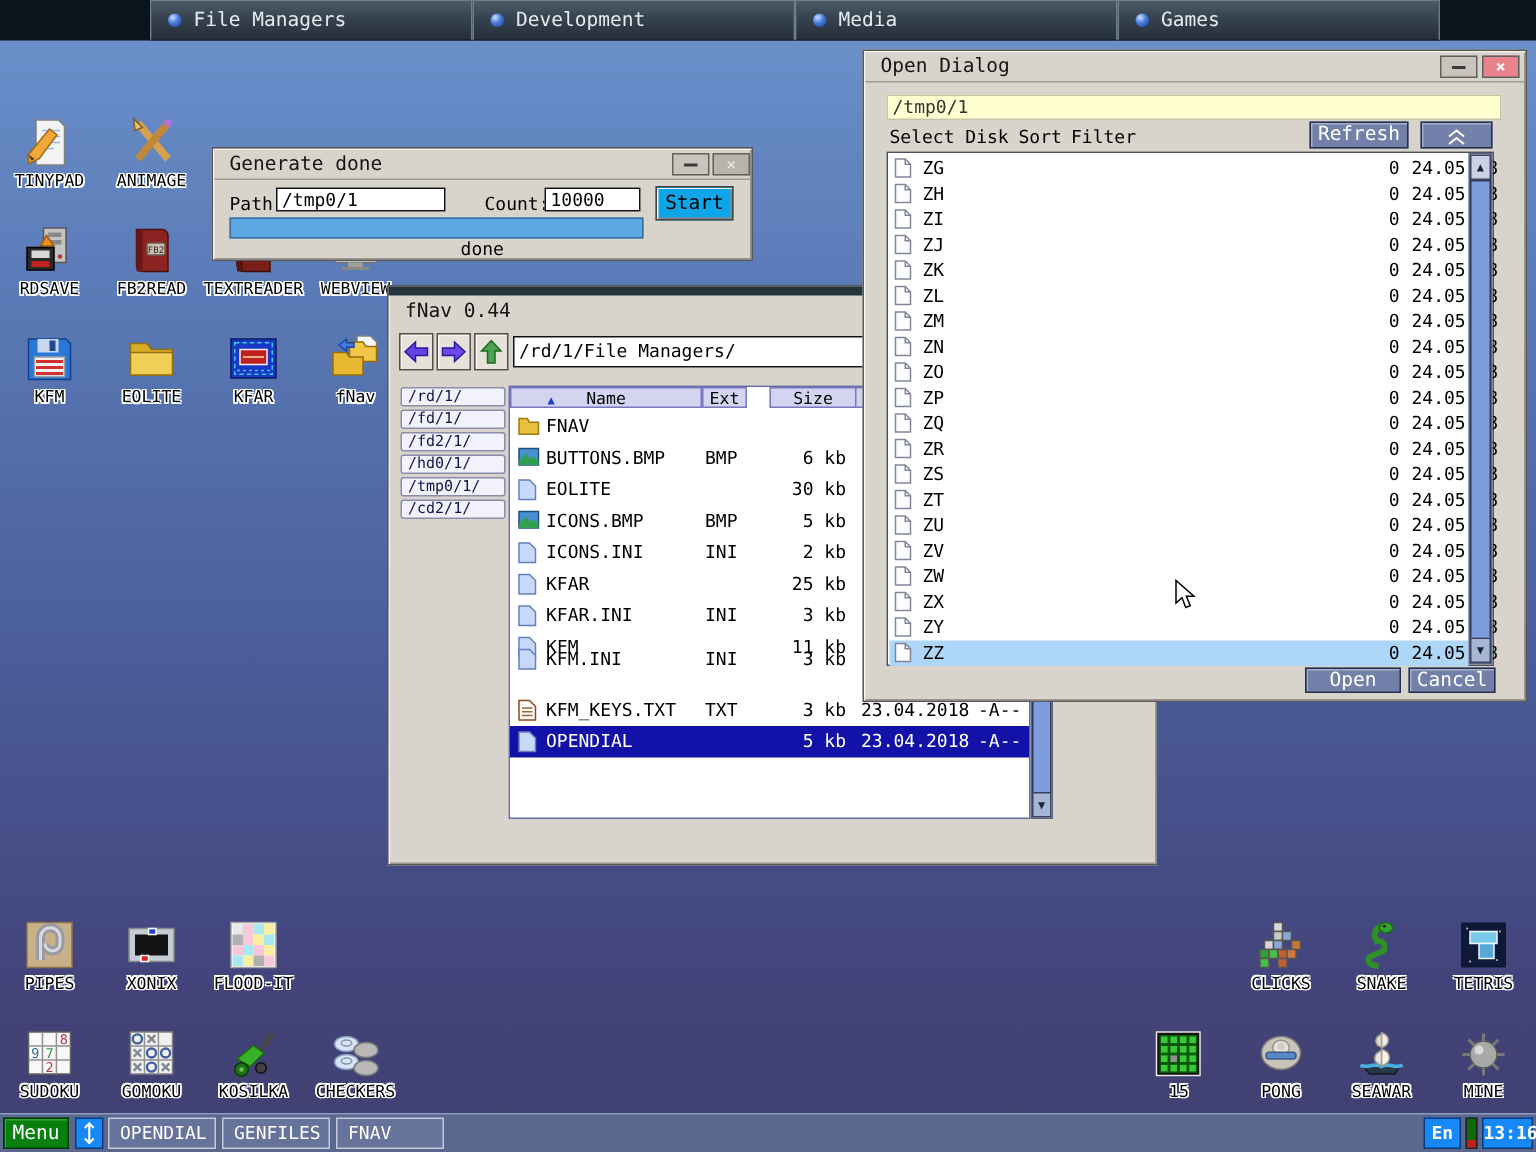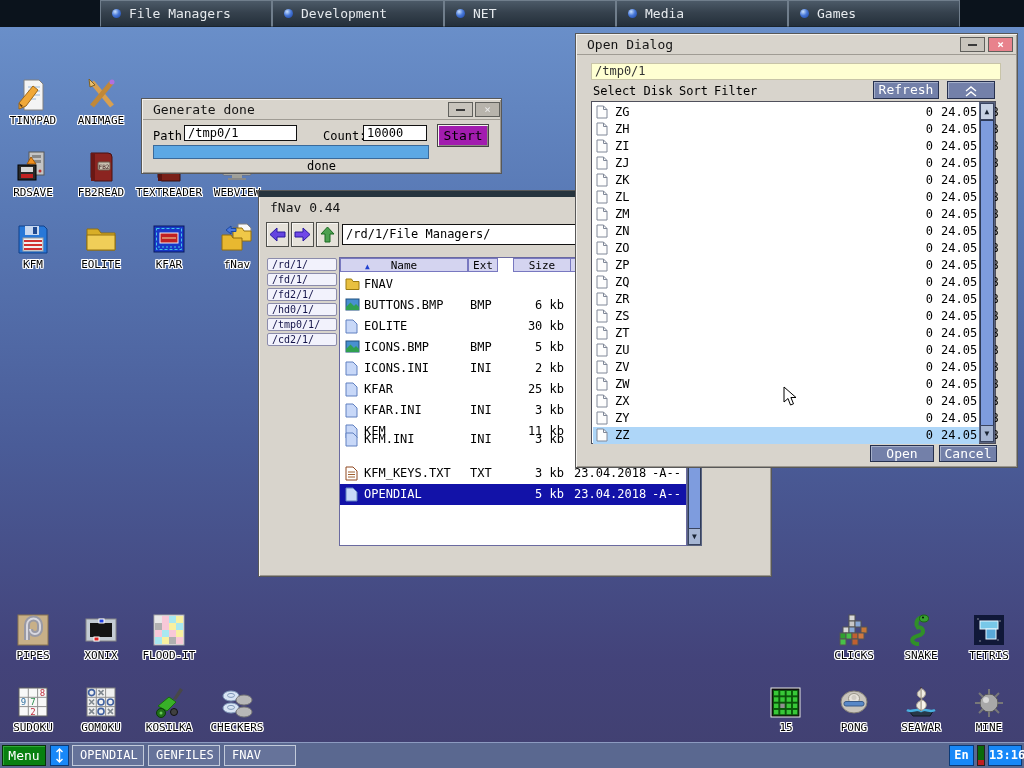--- a/index.html
+++ b/index.html
@@ -27,21 +27,21 @@
     border-bottom:1px solid #A09C94;color:#141414;font-size:13px;line-height:19px;cursor:default;}
   .titlebar .tt{padding-left:10px;}
   .tbtn{position:absolute;top:3px;width:25px;height:15px;border:1px solid #60605C;text-align:center;
     font-size:11px;line-height:14px;cursor:pointer;box-sizing:border-box;}
   .tbtn.min{background:#C8C4BC;color:#3A3A3A;}
   .tbtn.close-grey{background:#B8B4AC;color:#ECECEC;}
   .tbtn.close-red{background:#E8828C;color:#fff;font-weight:bold;}
   .minbar{display:inline-block;width:9px;height:2px;background:#3A3A3A;vertical-align:middle;}
   .input{position:absolute;background:#fff;border:1px solid #111;font-size:12px;
     font-family:inherit;padding:0 3px;box-sizing:border-box;}
-  .btn-grey{position:absolute;background:#a21caf;border:1px solid #444;
+  .btn-grey{position:absolute;background:#0ea5e9;border:1px solid #444;
     box-shadow:inset 1px 1px 0 #F6F4F0, inset -1px -1px 0 #8C8880;
     color:#000;font-size:13px;text-align:center;cursor:pointer;box-sizing:border-box;}
   .btn-slate{position:absolute;background:#7380A9;border:1px solid #26304E;
     box-shadow:inset 1px 1px 0 #A6B0CA;color:#fff;font-size:13px;text-align:center;cursor:pointer;box-sizing:border-box;}
   
   #win-fnav{left:258px;top:190px;width:512px;height:385px;z-index:10;}
   .fnav-topstrip{position:absolute;left:0;top:0;width:100%;height:6px;background:#26343E;}
   #win-fnav .titlebar{top:7px;height:18px;border-bottom:none;}
   .navbtn{position:absolute;top:31px;width:23px;height:25px;background:#E6E2DA;border:1px solid #50504C;
     box-shadow:inset 1px 1px 0 #F8F6F2;cursor:pointer;display:flex;align-items:center;justify-content:center;box-sizing:border-box;}
@@ -113,24 +113,20 @@
         <div class="menu-cell">
           <span class="orb"></span>
           <span class="menu-lbl">File Managers</span>
         </div>
         <div class="menu-cell">
           <span class="orb"></span>
           <span class="menu-lbl">Development</span>
         </div>
         <div class="menu-cell">
           <span class="orb"></span>
-          <span class="menu-lbl">NET</span>
-        </div>
-        <div class="menu-cell">
-          <span class="orb"></span>
           <span class="menu-lbl">Media</span>
         </div>
         <div class="menu-cell">
           <span class="orb"></span>
           <span class="menu-lbl">Games</span>
         </div>
       </div>
   </div>
 
   <div id="icons">

